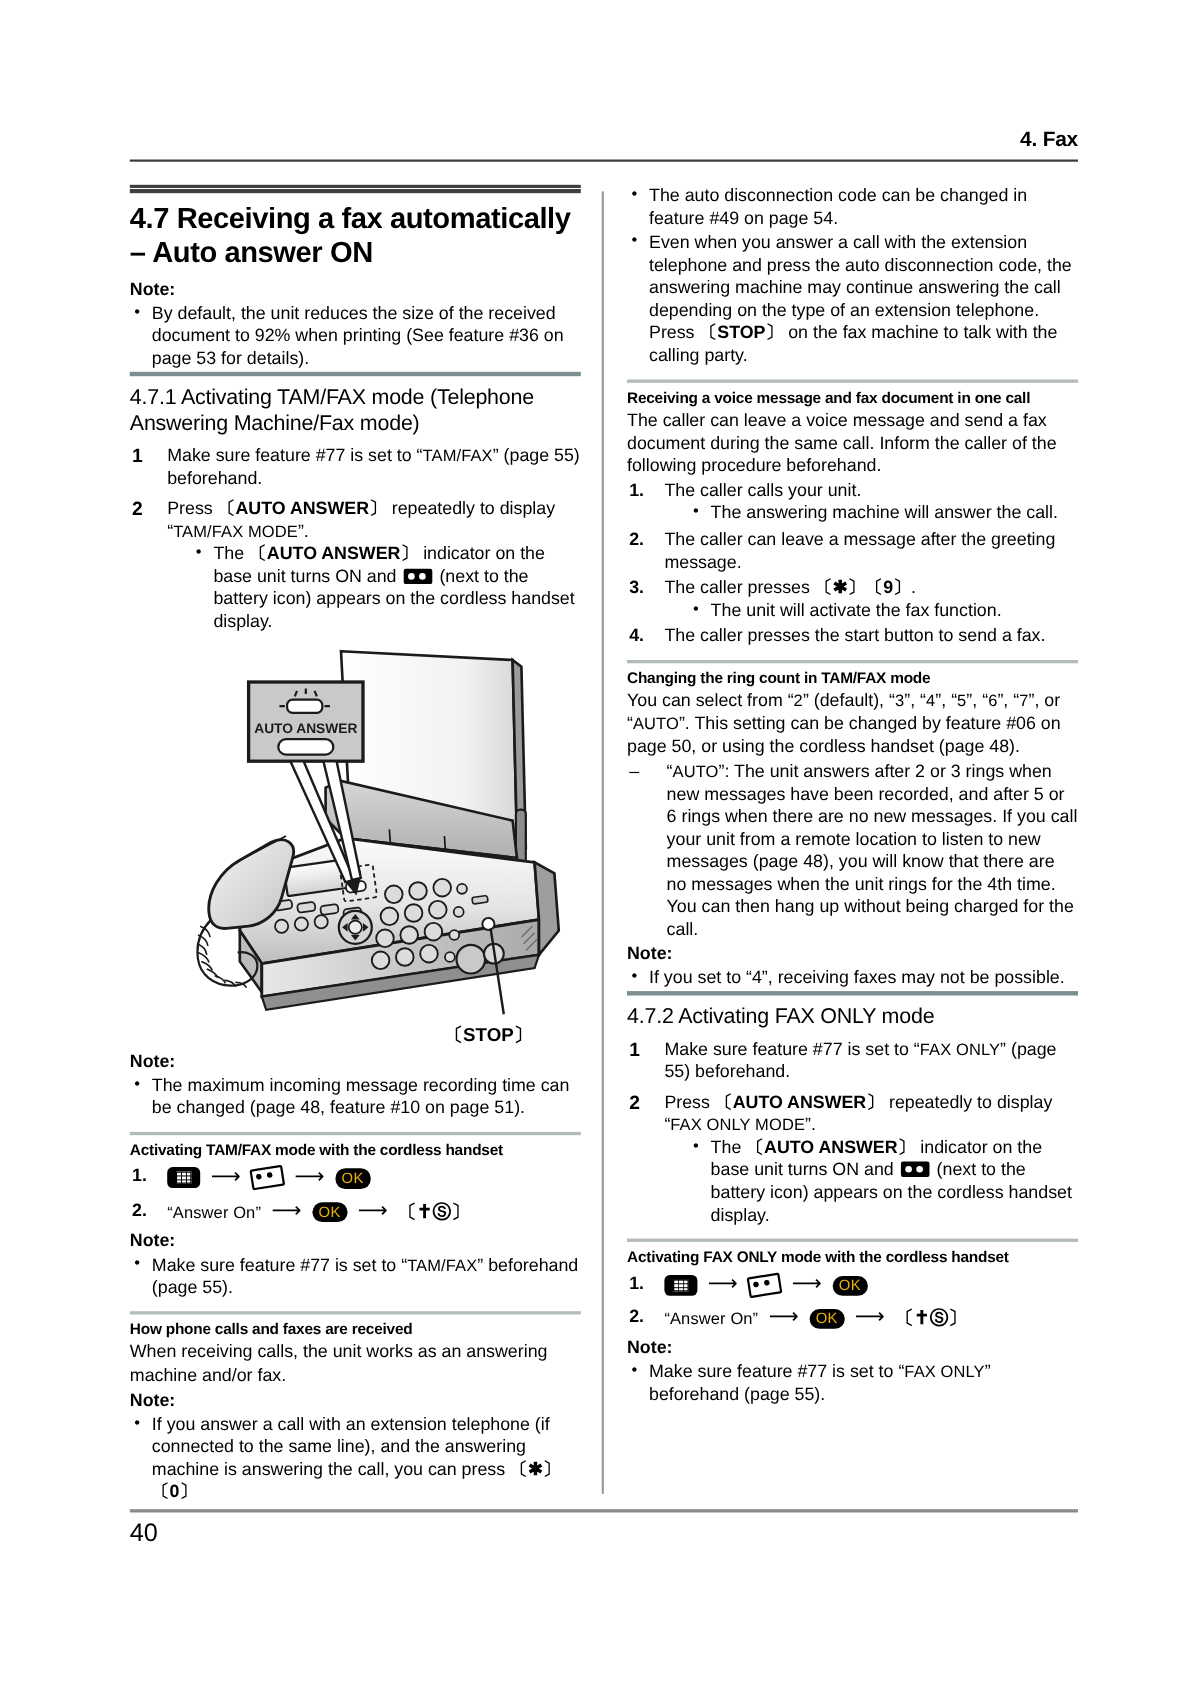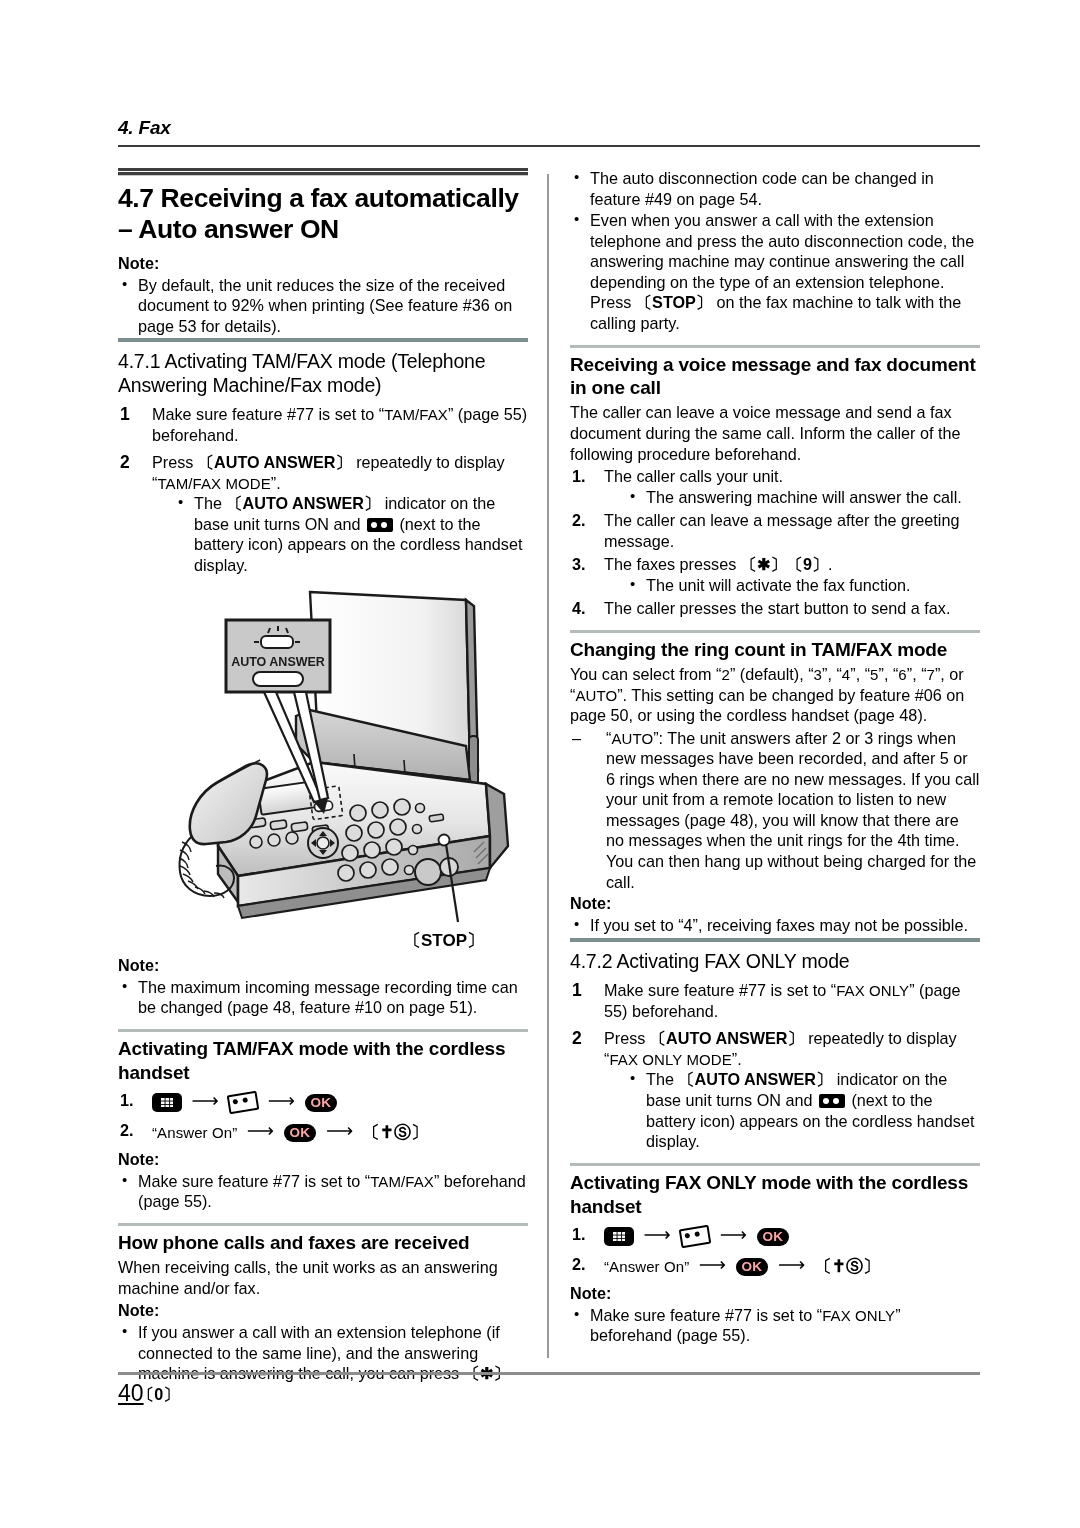--- a/index.html
+++ b/index.html
@@ -26,23 +26,23 @@
   
   .runhead {
     position: absolute;
     left: 118px;
     top: 118px;
     width: 862px;
   }
   .runhead-title {
     font-size: 19px;
     font-weight: bold;
-    font-style: italic;
     letter-spacing: -0.2px;
     line-height: 1.1;
+    text-align: right;
   }
   .runhead-rule {
     margin-top: 6px;
     height: 2px;
     background: #3a3a3a;
   }
 
   
   .cols {
     position: absolute;
@@ -77,21 +77,20 @@
     width: 862px;
     height: 3px;
     background: #8c8c8c;
   }
   .page-number {
     position: absolute;
     left: 118px;
     top: 1381px;
     font-size: 23px;
     line-height: 1.1;
-    text-decoration: underline;
   }
 
   
   .rule-major {
     height: 8px;
     margin-bottom: 7px;
     background:
       linear-gradient(to bottom,
         #3f3f3f 0px, #3f3f3f 3px,
         #ffffff 3px, #ffffff 4px,
@@ -117,21 +116,21 @@
     letter-spacing: -0.4px;
   }
   h2.subsec-title {
     font-size: 19.5px;
     font-weight: normal;
     line-height: 1.2;
     margin: 0 0 7px 0;
     letter-spacing: -0.2px;
   }
   h3.block-title {
-    font-size: 19px;
+    font-size: 14px;
     font-weight: bold;
     line-height: 1.26;
     margin: 0 0 2px 0;
     letter-spacing: -0.2px;
   }
   .note-label {
     font-size: 16.2px;
     font-weight: bold;
     line-height: 1.3;
     margin: 1px 0 1px 0;
@@ -320,22 +319,22 @@
     position: absolute;
     left: 5px; top: 5px;
     width: 5px; height: 5px;
     border-radius: 50%;
     background: #000;
     box-shadow: 10px 0 0 0 #000;
   }
   .ic-ok {
     display: inline-block;
     background: #000;
-    color: #fca5a5;
-    font-weight: bold;
+    color: #eab308;
+    font-weight: normal;
     font-size: 13.5px;
     letter-spacing: 0.3px;
     padding: 2px 6px 2px 6px;
     border-radius: 9px;
     vertical-align: 1px;
     line-height: 1.05;
   }
   .ic-arrow {
     display: inline-block;
     margin: 0 5px;
@@ -648,21 +647,21 @@
       <h3 class="block-title">Receiving a voice message and fax document in one call</h3>
       <p class="body">The caller can leave a voice message and send a fax document during the same call. Inform the caller of the following procedure beforehand.</p>
 
       <ol class="steps-dot">
         <li><span>The caller calls your unit.</span>
           <ul class="sub-bullets">
             <li>The answering machine will answer the call.</li>
           </ul>
         </li>
         <li>The caller can leave a message after the greeting message.</li>
-        <li><span>The faxes presses </span><span class="kb">〔✱〕〔9〕</span><span>.</span>
+        <li><span>The caller presses </span><span class="kb">〔✱〕〔9〕</span><span>.</span>
           <ul class="sub-bullets">
             <li>The unit will activate the fax function.</li>
           </ul>
         </li>
         <li>The caller presses the start button to send a fax.</li>
       </ol>
 
       <div class="rule-thin"></div>
 
       <h3 class="block-title">Changing the ring count in TAM/FAX mode</h3>

